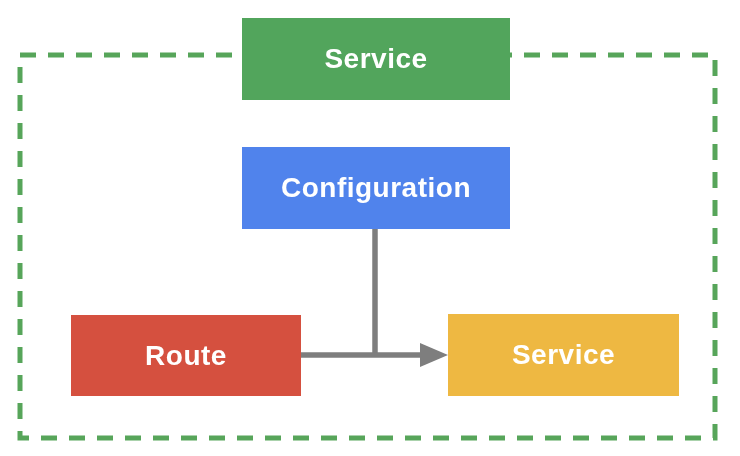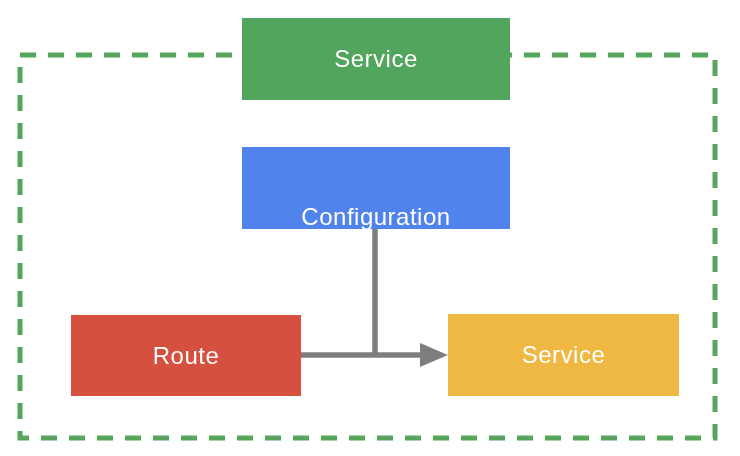--- a/index.html
+++ b/index.html
@@ -24,28 +24,28 @@
   }
   .node {
     position: absolute;
     display: flex;
     align-items: center;
     justify-content: center;
     box-sizing: border-box;
   }
   .node-label {
     color: #ffffff;
-    font-weight: 400;
-    font-size: 24px;
+    font-weight: 700;
+    font-size: 28px;
     letter-spacing: 0.5px;
     line-height: 1;
     user-select: none;
   }
   .node-service       { left: 242px; top: 18px;  width: 268px; height: 82px; }
-  .node-configuration { left: 242px; top: 147px; width: 268px; height: 82px; align-items: flex-end; }
+  .node-configuration { left: 242px; top: 147px; width: 268px; height: 82px; }
   .node-route         { left: 71px;  top: 315px; width: 230px; height: 81px; }
   .node-revision      { left: 448px; top: 314px; width: 231px; height: 82px; }
 </style>
 </head>
 <body>
 
 <div class="canvas">
 
   <svg class="wires" viewBox="0 0 740 456" xmlns="http://www.w3.org/2000/svg">
 

